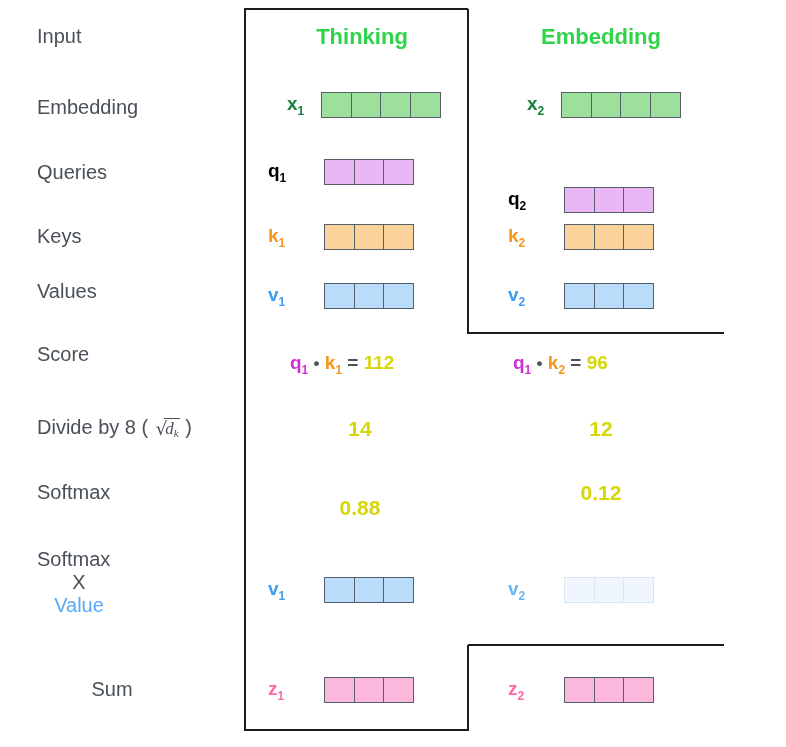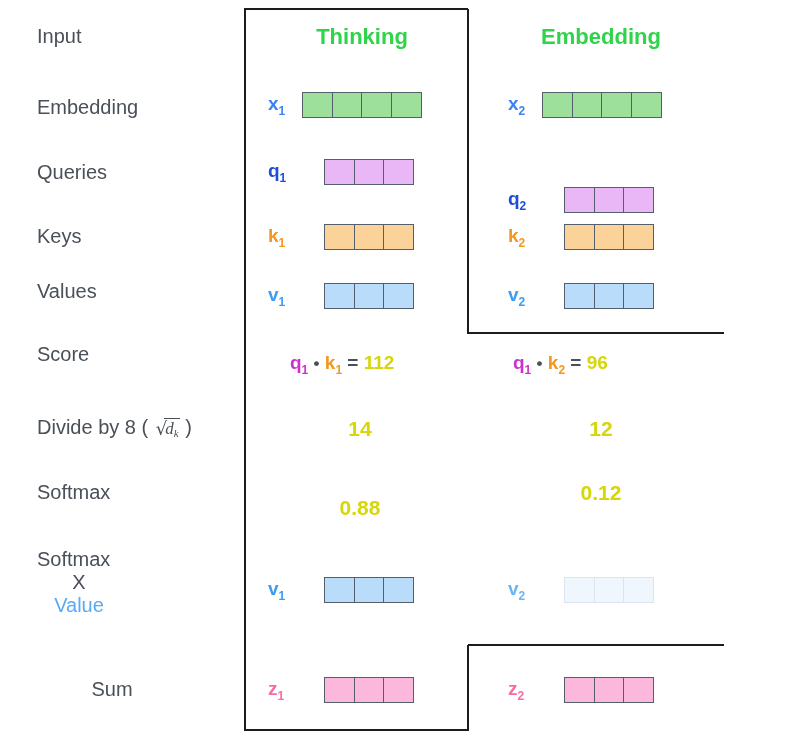--- a/index.html
+++ b/index.html
@@ -110,22 +110,22 @@
   .cell {
     width: 31px;
     height: 26px;
     border: 1.5px solid #555e6b;
     margin-left: -1.5px;
     box-sizing: border-box;
   }
   .cell:first-child { margin-left: 0; }
 
   
-  .tag-x { color: #3b82f6; }
-  .tag-q { color: #1d4ed8; }
+  .tag-x { color: #15803d; margin-left: 19px; }
+  .tag-q { color: #000000; }
   .tag-k { color: #f5961e; }
   .tag-v { color: #3d9cf0; }
   .tag-v-faded { color: #69b5f5; }
   .tag-z { color: #fb6aa8; }
 
   .fill-x { background: #9ce09c; }
   .fill-q { background: #e9b7f5; }
   .fill-k { background: #fbd29a; }
   .fill-v { background: #b9dcfa; }
   .fill-z { background: #fbb8dc; }

